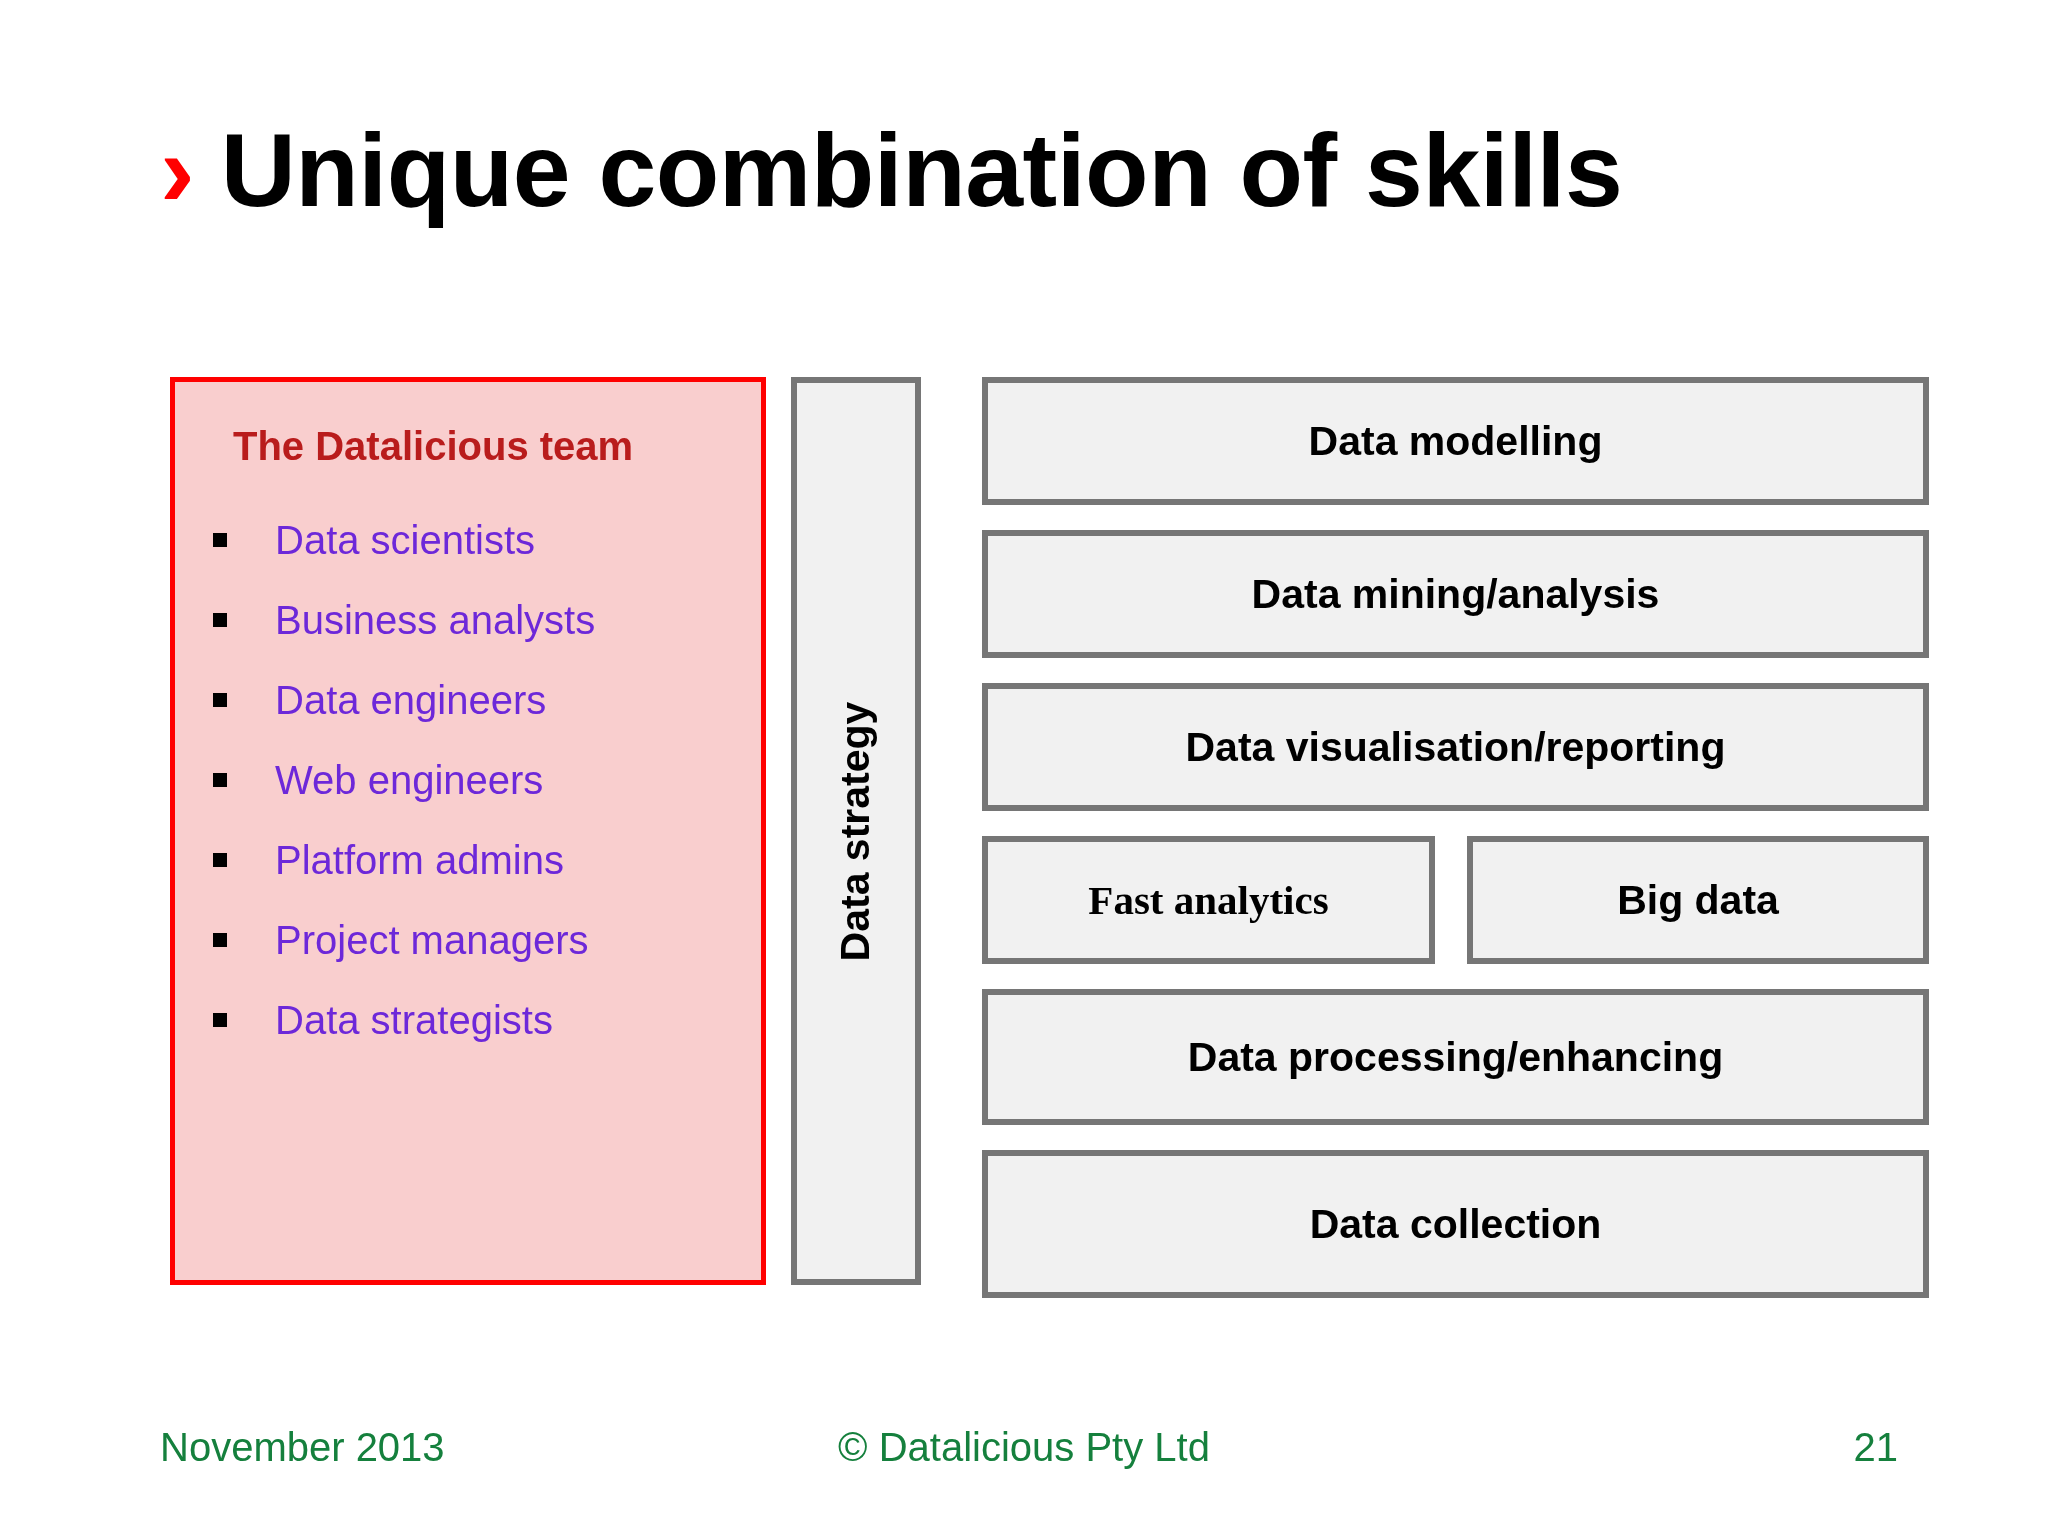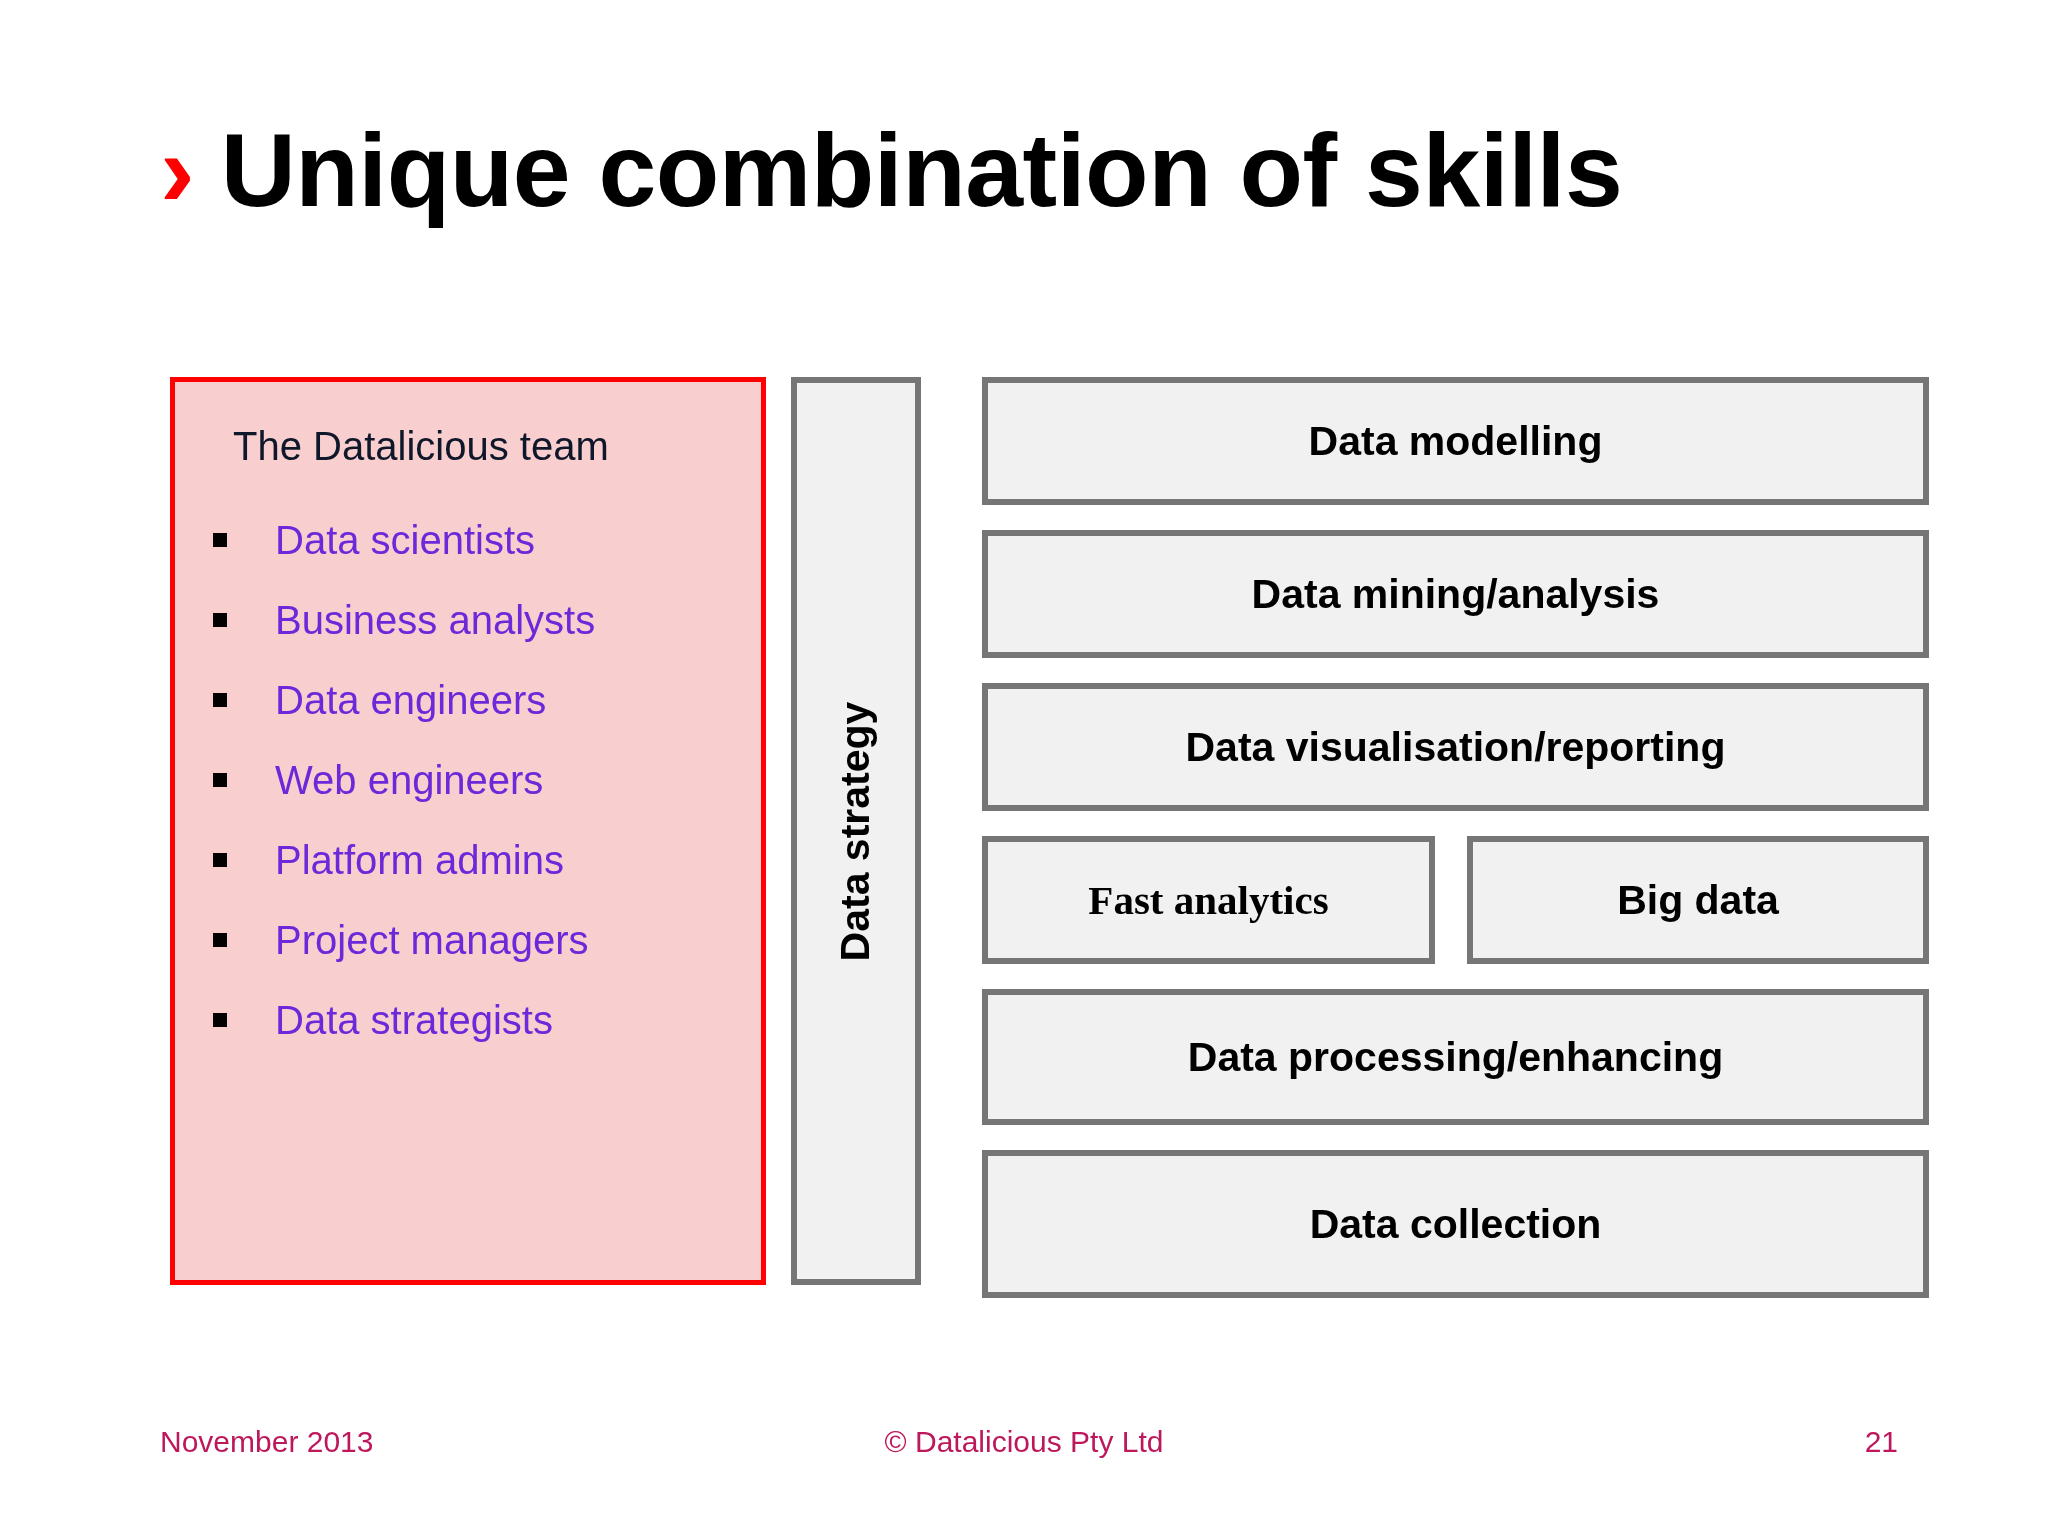--- a/index.html
+++ b/index.html
@@ -49,22 +49,22 @@
     height: 908px;
     box-sizing: border-box;
     background: #F9CECE;
     border: 5px solid #FF0000;
   }
   #team-panel-heading {
     position: absolute;
     left: 58px;
     top: 42px;
     font-size: 40px;
-    font-weight: normal;
-    color: #0f172a;
+    font-weight: bold;
+    color: #b91c1c;
     white-space: nowrap;
   }
   #team-list {
     position: absolute;
     left: 30px;
     top: 118px;
     right: 10px;
     list-style: none;
     margin: 0;
     padding: 0;
@@ -152,22 +152,22 @@
   #row-processing .process-box,
   #row-collection .process-box { width: 100%; height: 100%; }
 
   
   #footer {
     position: absolute;
     left: 0;
     top: 1425px;
     width: 2048px;
     height: 46px;
-    color: #be185d;
-    font-size: 30px;
+    color: #15803d;
+    font-size: 40px;
   }
   #footer-date {
     position: absolute;
     left: 160px;
     top: 0;
     white-space: nowrap;
   }
   #footer-copyright {
     position: absolute;
     left: 0;

